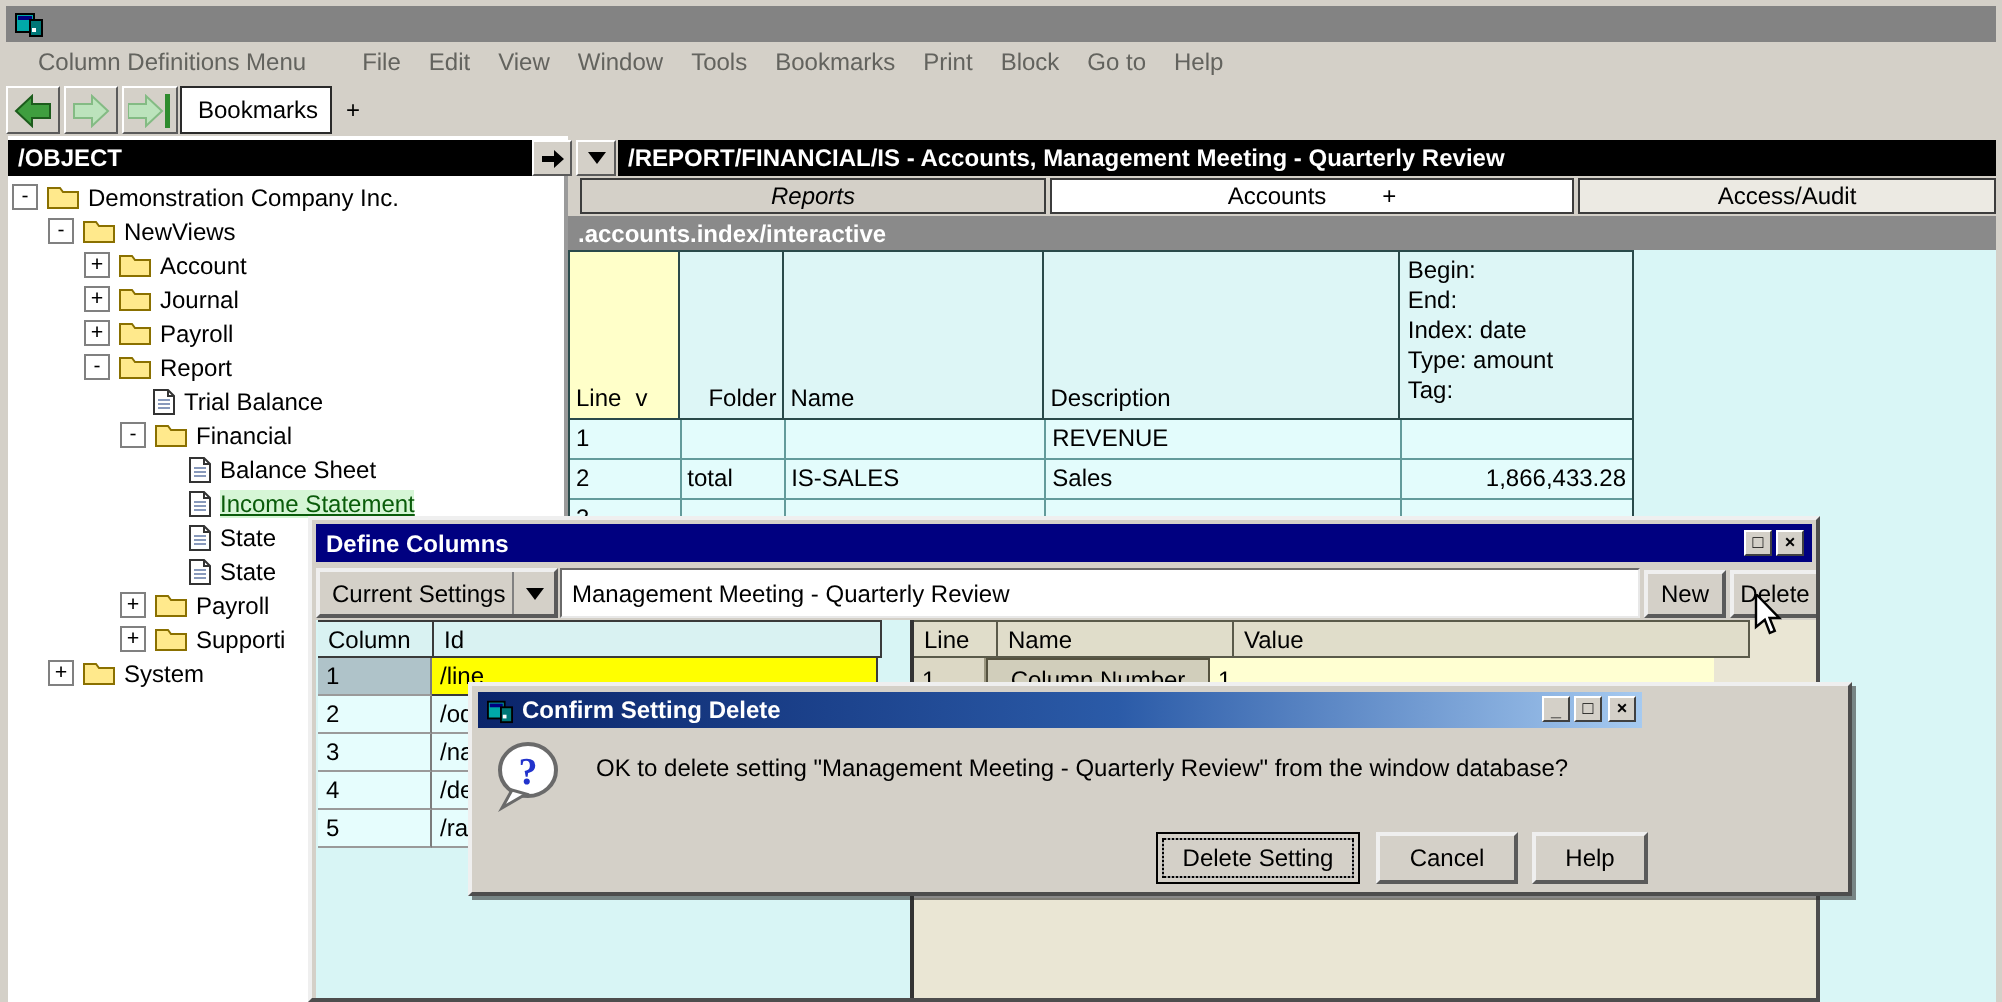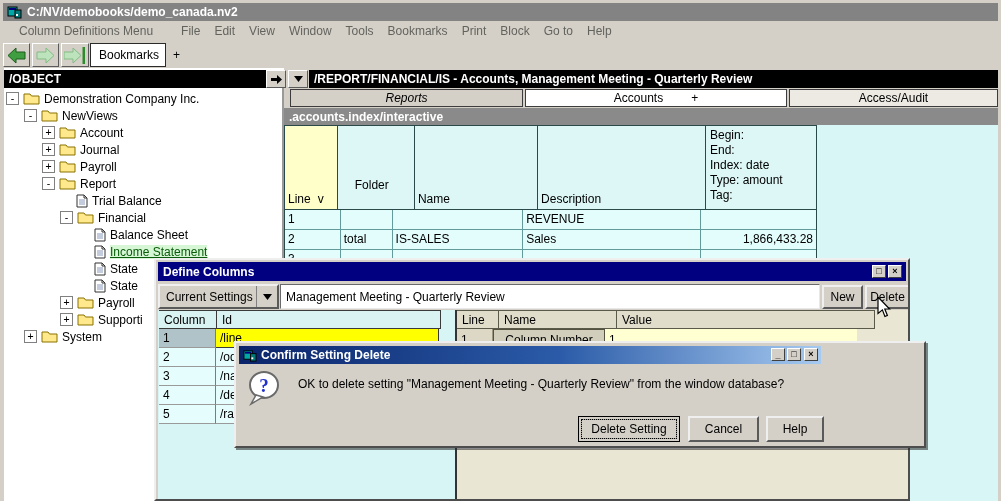--- a/index.html
+++ b/index.html
@@ -46,21 +46,20 @@
 
   <div class="abs titlebar" style="left:3px;top:3px;width:995px;height:18px;">
     <span style="display:flex;">
       <svg width="15" height="14" viewBox="0 0 15 14">
           <rect x="1" y="2" width="9" height="9" fill="#00A8A8" stroke="#000"></rect>
           <rect x="2" y="3" width="7" height="2" fill="#000080"></rect>
           <rect x="8" y="5" width="6" height="8" fill="#007878" stroke="#000"></rect>
           <rect x="9" y="9" width="2" height="2" fill="#fff"></rect>
         </svg>
     </span>
-    <span>C:/NV/demobooks/demo_canada.nv2</span>
   </div>
 
   <div class="abs menubar" style="left:3px;top:21px;width:995px;height:20px;">
     <span class="menu-item" style="margin-right:14px;">Column Definitions Menu</span>
     <span class="menu-item">File</span>
     <span class="menu-item">Edit</span>
     <span class="menu-item">View</span>
     <span class="menu-item">Window</span>
     <span class="menu-item">Tools</span>
     <span class="menu-item">Bookmarks</span>
@@ -137,21 +136,21 @@
   </div>
 
   <div class="abs" style="left:284px;top:125px;width:714px;height:376px;background:#D9F6F6;"></div>
 
   <div class="abs" style="left:284px;top:125px;width:533px;border:1px solid #2a4a4a;">
     <div style="display:flex;height:83px;border-bottom:1px solid #2a4a4a;">
       <div class="hcell" style="width:52px;background:#FFFFC9;align-items:flex-end;padding:3px;">
         <span>Line</span>
         <span style="margin-left:7px;">v</span>
       </div>
-      <div class="hcell" style="width:48px;align-items:flex-end;padding:17px;">
+      <div class="hcell" style="width:48px;align-items:flex-end;padding:3px;justify-content:flex-end;">
         <span>Folder</span>
       </div>
       <div class="hcell" style="width:132px;align-items:flex-end;padding:3px;">
         <span>Name</span>
       </div>
       <div class="hcell" style="width:183px;align-items:flex-end;padding:3px;">
         <span>Description</span>
       </div>
       <div class="hcell" style="width:116px;border-right:none;flex-direction:column;align-items:flex-start;padding:2px 4px;line-height:15px;">
         <span>Begin:</span>

